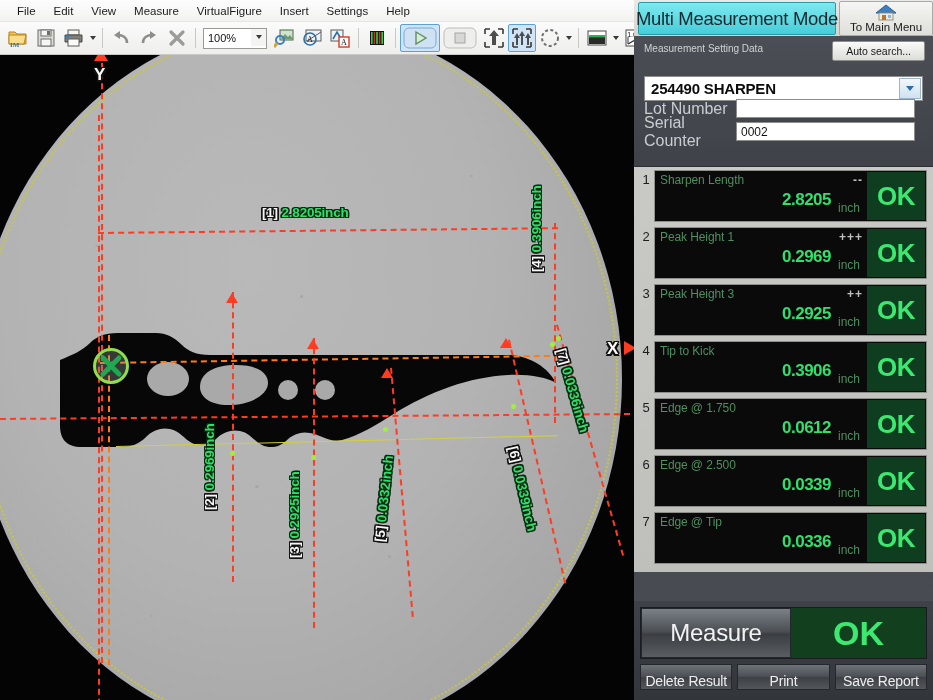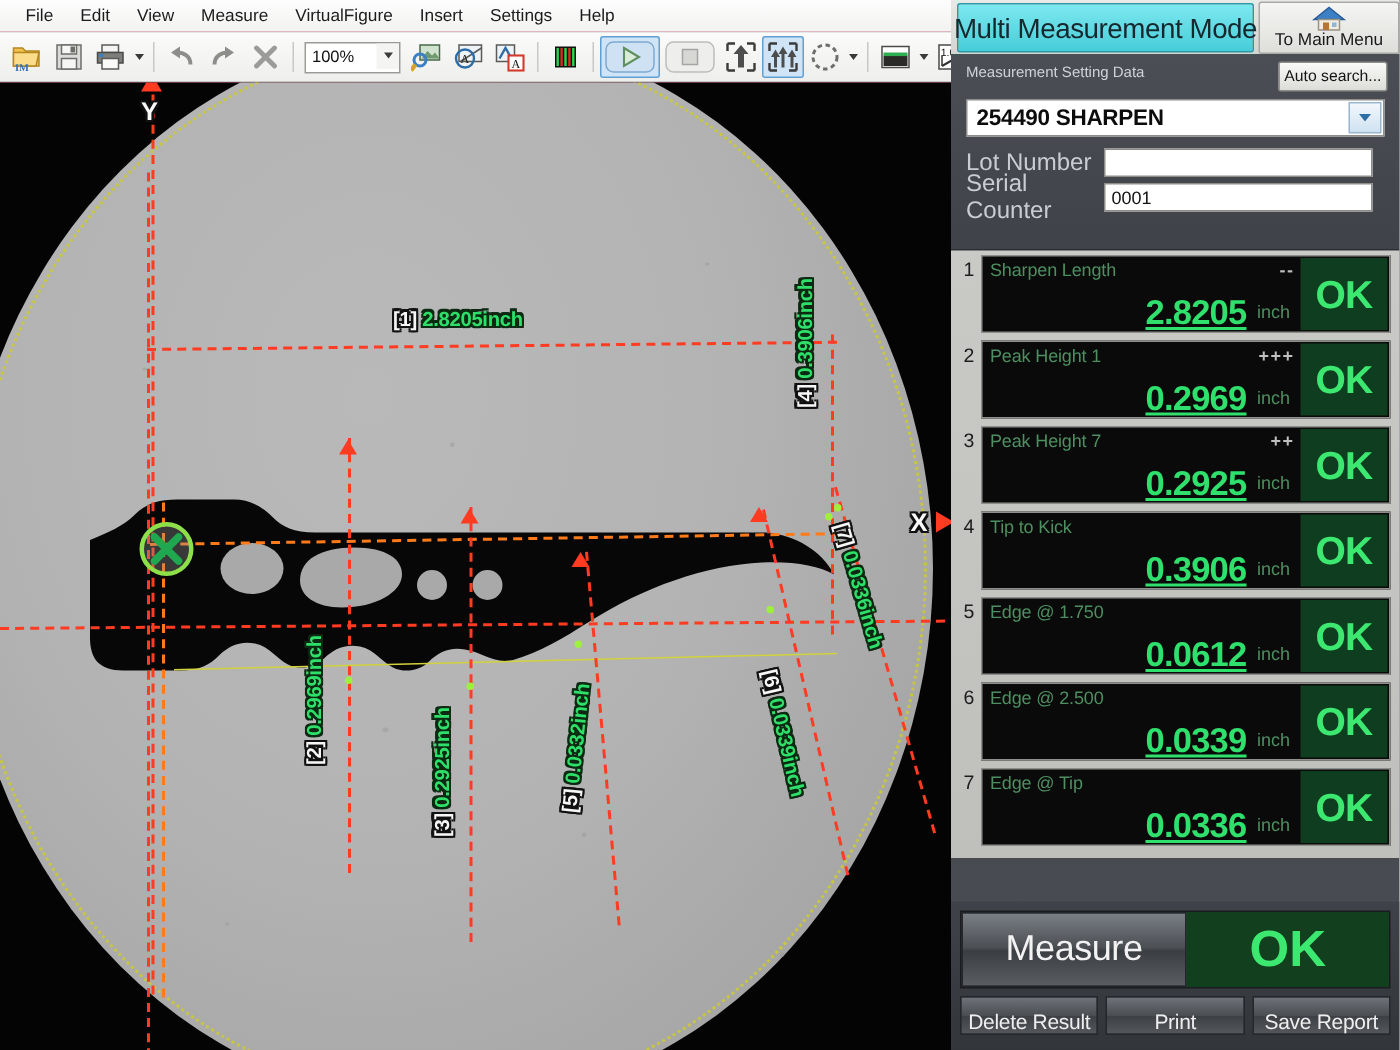--- a/index.html
+++ b/index.html
@@ -1,21 +1,21 @@
 <!DOCTYPE html>
 <html><head>
 <meta charset="utf-8">
 <style>
   html,body{margin:0;padding:0;background:#fff;}
   body{width:933px;height:700px;overflow:hidden;font-family:"Liberation Sans",sans-serif;
        -webkit-font-smoothing:antialiased;}
   #app{position:relative;width:933px;height:700px;overflow:hidden;}
 
   
-  #left{position:absolute;left:0;top:0;width:640px;height:700px;background:#be185d;text-align:right;}
+  #left{position:absolute;left:0;top:0;width:640px;height:700px;background:#404040;text-align:right;}
 
   
   #menubar{position:absolute;left:0;top:0;width:640px;height:22px;
     background:linear-gradient(#fdfdfd,#f2f2f1);border-bottom:1px solid #e6e6e4;
     display:flex;align-items:center;padding-left:8px;box-sizing:border-box;}
   .menu-item{font-size:11.5px;color:#1b1b1b;padding:2px 9px;white-space:nowrap;cursor:default;}
 
   
   #toolbar{position:absolute;left:0;top:22px;width:640px;height:33px;
     background:linear-gradient(#fbfbfb,#eeeeec);border-bottom:1px solid #c9c9c6;
@@ -81,46 +81,46 @@
     display:flex;align-items:center;justify-content:center;}
   #mode-badge span{font-size:18.5px;color:#15282d;letter-spacing:-.3px;white-space:nowrap;}
   #main-menu-btn{position:absolute;left:205px;top:1px;width:92px;height:33px;
     background:linear-gradient(#f5f5f3,#dededa);border:1px solid #a9a9a6;border-radius:2px;
     display:flex;flex-direction:column;align-items:center;justify-content:center;gap:0;}
   #main-menu-btn .lbl{font-size:11.5px;color:#1a1a1a;line-height:1;margin-top:1px;}
 
   #setting-box{position:absolute;left:0;top:36px;width:299px;height:130px;
     background:linear-gradient(#4b4f55,#3f4349);border-bottom:1px solid #2c2f33;}
   .sb-title{position:absolute;left:10px;top:7px;font-size:10px;color:#cfd3d6;}
-  #auto-search{position:absolute;right:8px;top:5px;height:18px;padding:0 3px;
+  #auto-search{position:absolute;right:8px;top:5px;height:18px;padding:0 13px;
     background:linear-gradient(#fafaf8,#dcdcd8);border:1px solid #8d8d8a;border-radius:2px;
     display:flex;align-items:center;font-size:10.5px;color:#151515;}
-  #setting-combo{position:absolute;left:10px;top:30px;width:279px;height:25px;
+  #setting-combo{position:absolute;left:10px;top:40px;width:279px;height:25px;
     background:#fff;border:1px solid #8d8d8a;box-sizing:border-box;display:flex;align-items:center;}
   #setting-combo .txt{font-size:15px;color:#0c0c0c;padding-left:6px;font-weight:bold;letter-spacing:-.2px;}
   #setting-combo .cb{position:absolute;right:1px;top:1px;width:22px;height:21px;
     background:linear-gradient(#f2f7fb,#cfe2f2);border:1px solid #9ab6cf;box-sizing:border-box;
     display:flex;align-items:center;justify-content:center;}
   #setting-combo .cb::after{content:"";border-left:4.5px solid transparent;border-right:4.5px solid transparent;
     border-top:5px solid #2e6ea6;}
   .fld-row{position:absolute;left:10px;height:21px;display:flex;align-items:center;}
   .fld-row .fl{width:92px;font-size:16px;color:#c9cdd1;}
   .fld-row .fi{width:179px;height:19px;background:#fff;border:1px solid #8d8d8a;
     box-sizing:border-box;display:flex;align-items:center;font-size:12px;color:#111;padding-left:4px;}
 
   
   #results{position:absolute;left:0;top:167px;width:299px;height:405px;
     background:linear-gradient(#c9c9c6,#bfbfbc);padding:3px 6px 0 4px;box-sizing:border-box;}
   .res-row{display:flex;align-items:flex-start;height:54px;margin-bottom:3px;}
   .res-idx{width:16px;font-size:13px;color:#1d1d1d;text-align:center;padding-top:2px;flex:none;}
   .res-card{flex:1;height:52px;background:#0a0a0a;border:1px solid #8e8e8b;position:relative;
     box-sizing:border-box;}
   .res-name{position:absolute;left:5px;top:2px;font-size:12px;color:#4d8f60;letter-spacing:-.1px;}
-  .res-val{position:absolute;right:95px;bottom:0px;font-size:23px;color:#2fe06c;
-    font-weight:bold;letter-spacing:-.5px;line-height:1.1;text-decoration:underline;}
+  .res-val{position:absolute;right:95px;bottom:11px;font-size:17px;color:#2fe06c;
+    font-weight:bold;letter-spacing:-.5px;line-height:1.1;}
   .res-unit{position:absolute;right:66px;bottom:6px;font-size:12px;color:#4d8f60;}
   .res-tol{position:absolute;right:63px;top:2px;font-size:12px;color:#bfbfbf;
     letter-spacing:1px;font-weight:bold;}
   .res-judge{position:absolute;right:1px;top:1px;width:58px;height:48px;
     background:#0e3d1f;display:flex;align-items:center;justify-content:center;}
   .res-judge span{font-size:26px;color:#3ce870;font-weight:bold;letter-spacing:-.5px;}
 
   
   #chkbar{position:absolute;left:0;top:575px;width:299px;height:26px;
     background:linear-gradient(#eeeeec,#e2e2df);border-top:1px solid #9e9e9b;
@@ -450,21 +450,21 @@
         <div class="txt">254490 SHARPEN</div>
         <div class="cb"></div>
       </div>
 
       <div class="fld-row" style="top:62px;">
         <div class="fl">Lot Number</div>
         <div class="fi"></div>
       </div>
       <div class="fld-row" style="top:85px;">
         <div class="fl">Serial Counter</div>
-        <div class="fi">0001</div>
+        <div class="fi">0002</div>
       </div>
     </div>
 
     <div id="results">
 
       <div class="res-row">
         <div class="res-idx">1</div>
         <div class="res-card">
           <div class="res-name">Sharpen Length</div>
           <div class="res-tol">--</div>
@@ -485,21 +485,21 @@
           <div class="res-unit">inch</div>
           <div class="res-judge">
               <span>OK</span>
             </div>
         </div>
       </div>
 
       <div class="res-row">
         <div class="res-idx">3</div>
         <div class="res-card">
-          <div class="res-name">Peak Height 7</div>
+          <div class="res-name">Peak Height 3</div>
           <div class="res-tol">++</div>
           <div class="res-val">0.2925</div>
           <div class="res-unit">inch</div>
           <div class="res-judge">
               <span>OK</span>
             </div>
         </div>
       </div>
 
       <div class="res-row">

